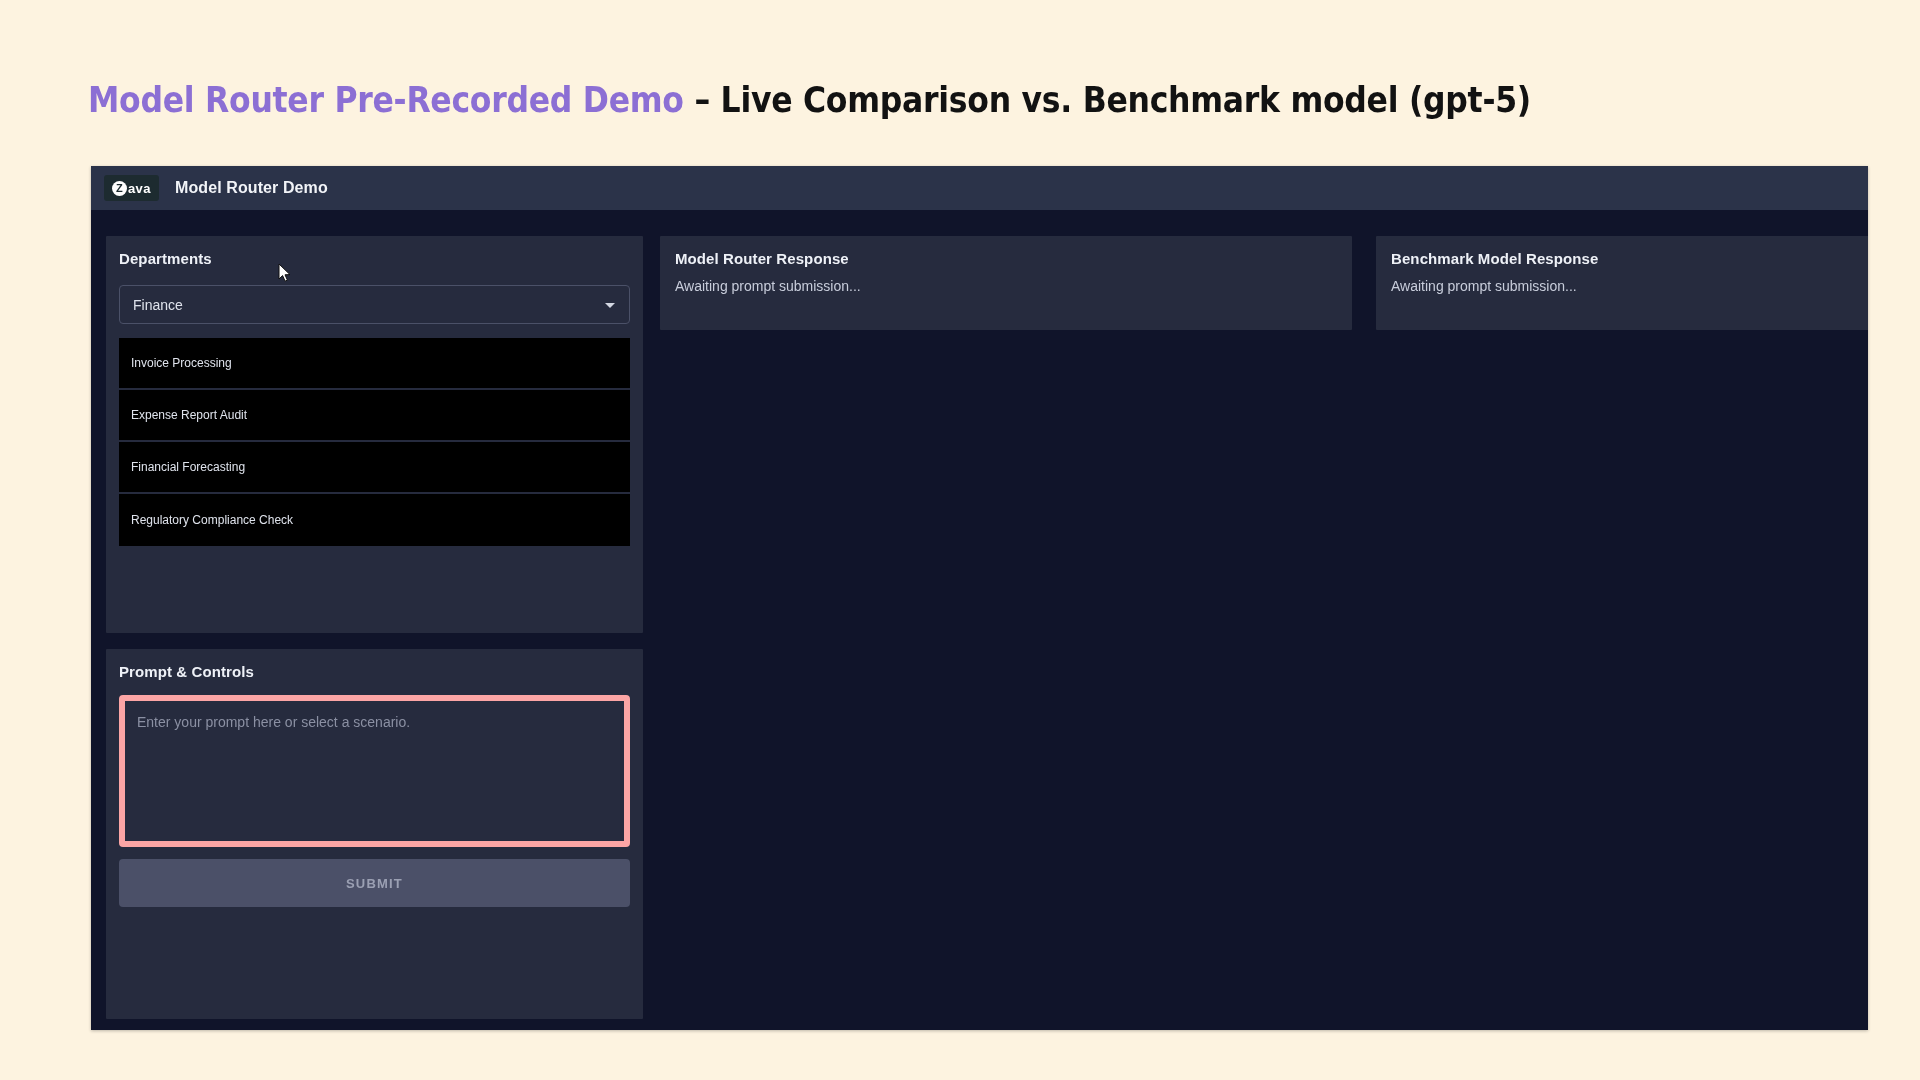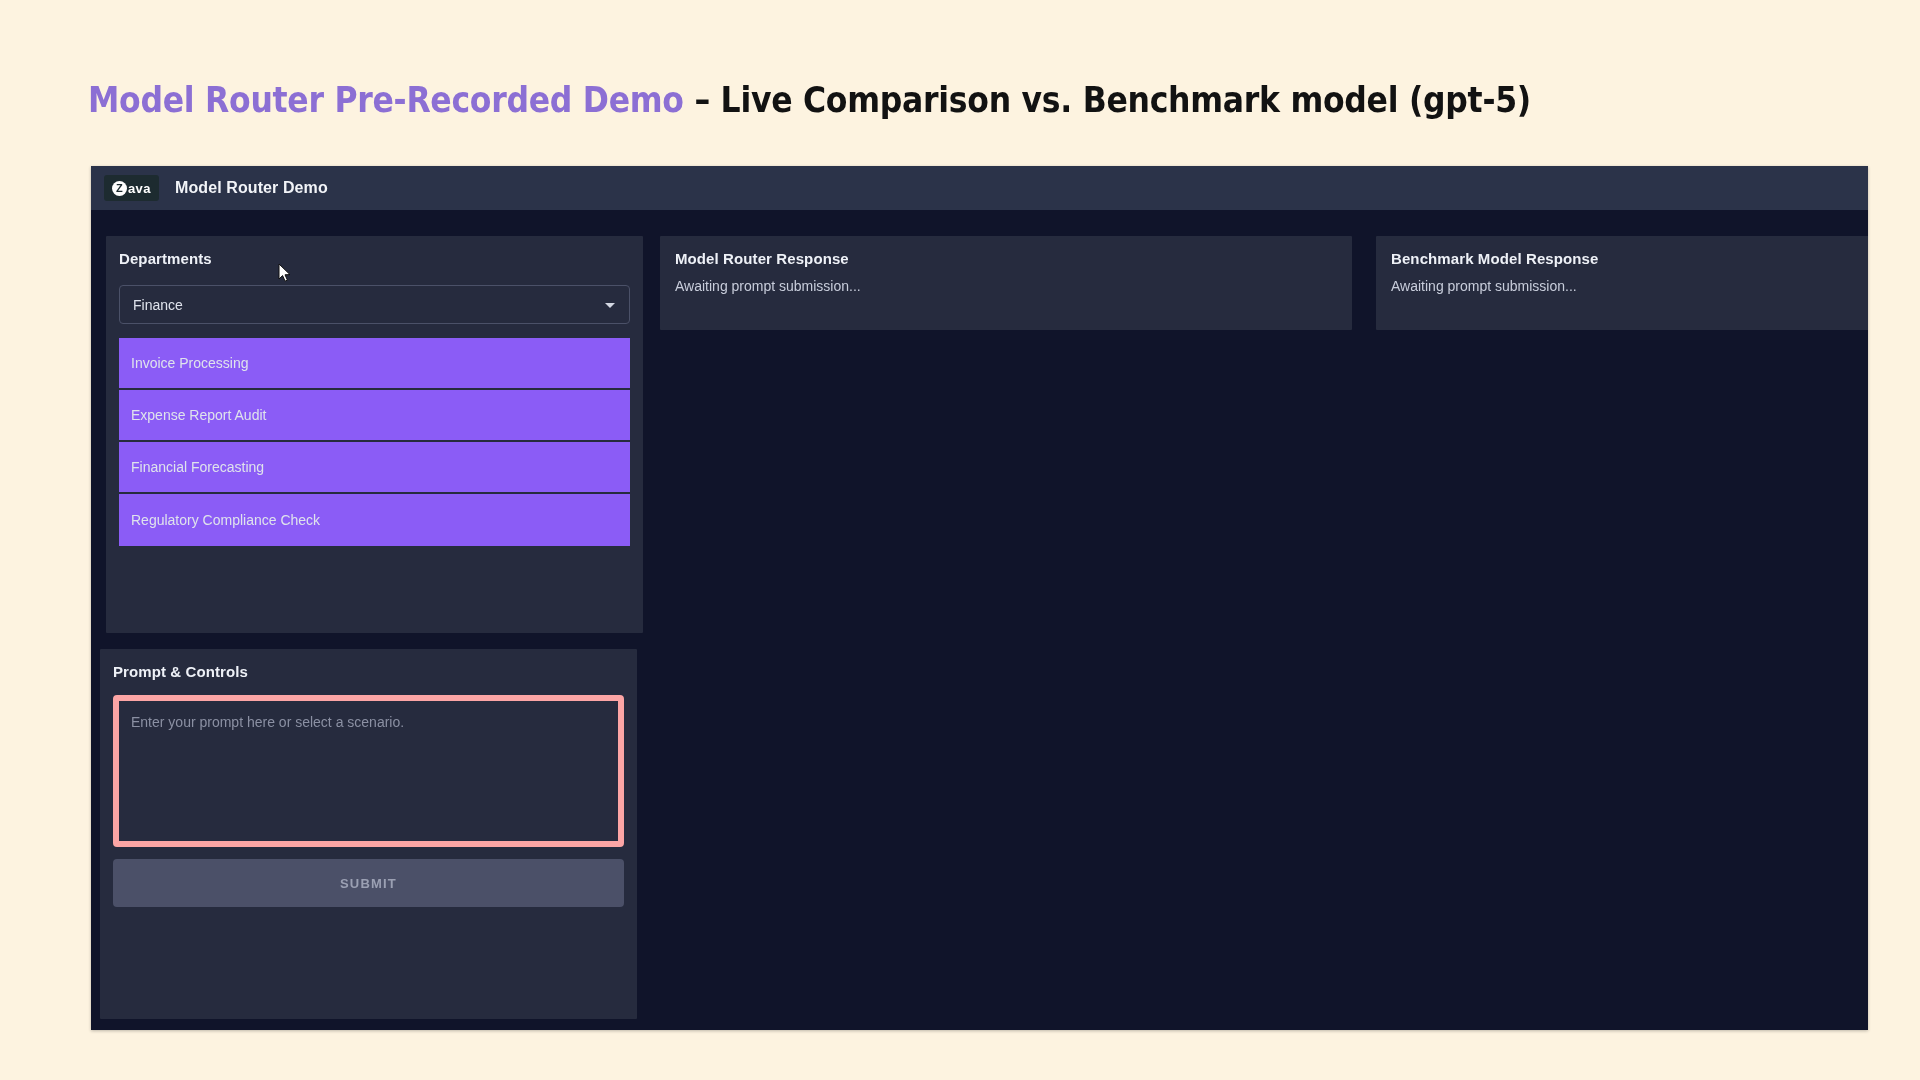--- a/index.html
+++ b/index.html
@@ -168,34 +168,34 @@
     border-right: 5px solid transparent;
     border-top: 5px solid #d3d7e2;
   }
 
   .scenario-list {
     margin-top: 14px;
     width: 511px;
   }
   .scenario-item {
     height: 52px;
-    background: #8b5cf6;
+    background: #000000;
     display: flex;
     align-items: center;
     padding-left: 12px;
     box-sizing: border-box;
     border-bottom: 2px solid #262b3e;
     color: #dfe3ec;
-    font-size: 14px;
+    font-size: 12px;
   }
   .scenario-item:last-child { border-bottom: none; }
 
   
   .prompt-panel {
-    left: 9px;
+    left: 15px;
     top: 439px;
     width: 537px;
     height: 370px;
     padding: 14px 13px 0 13px;
   }
 
   .prompt-textarea {
     margin-top: 15px;
     width: 511px;
     height: 152px;

